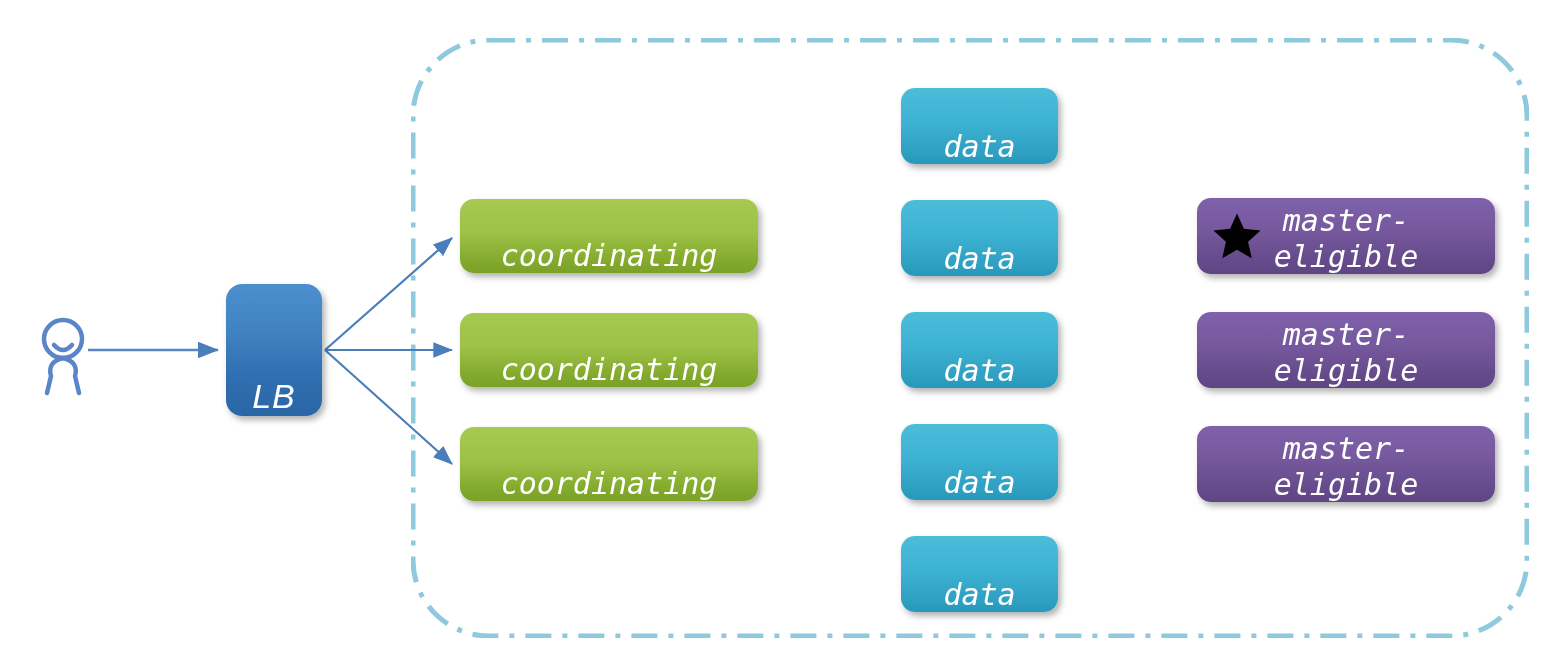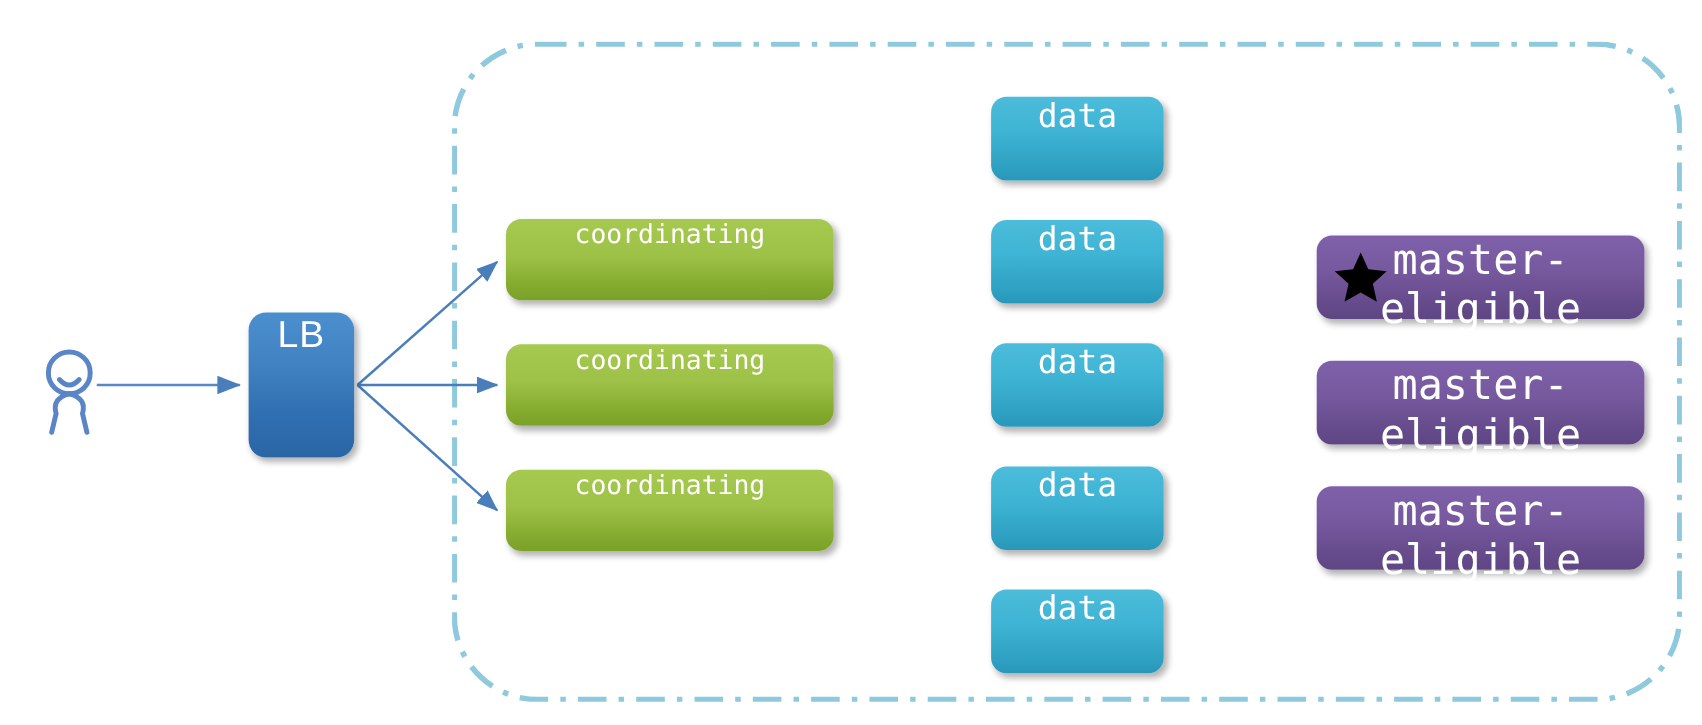--- a/index.html
+++ b/index.html
@@ -27,50 +27,50 @@
   }
 
   
   .node {
     position: absolute;
     box-sizing: border-box;
     border-radius: 14px;
     color: #ffffff;
     font-family: "DejaVu Sans Mono", "Liberation Mono", monospace;
     display: flex;
-    align-items: flex-start;
+    align-items: flex-end;
     justify-content: center;
     text-align: center;
     box-shadow: 3px 4px 6px rgba(0,0,0,0.30);
     line-height: 1.18;
     letter-spacing: 0px;
+    font-style: italic;
   }
 
   .node-lb {
     border-radius: 16px;
     background: linear-gradient(180deg, #4c8fce 0%, #3f81c1 38%, #2f6eb0 72%, #2a66a6 100%);
     font-family: "Liberation Sans", sans-serif;
     font-size: 34px;
     letter-spacing: 1px;
   }
 
   .node-coordinating {
     background: linear-gradient(180deg, #a6c94f 0%, #9dc247 45%, #85ab2f 80%, #7aa226 100%);
-    font-size: 24px;
+    font-size: 30px;
   }
 
   .node-data {
     background: linear-gradient(180deg, #4cbcda 0%, #3fb4d4 40%, #2ea0c1 85%, #2897ba 100%);
     font-size: 30px;
   }
 
   .node-master {
     background: linear-gradient(180deg, #7f61ab 0%, #77599f 40%, #644a8a 85%, #5e4583 100%);
-    font-size: 38px;
-    margin-top: 16px;
+    font-size: 30px;
   }
 
   .node-master .master-label {
     display: block;
     white-space: pre-line;
   }
 
   .star-icon {
     position: absolute;
     left: 14px;

